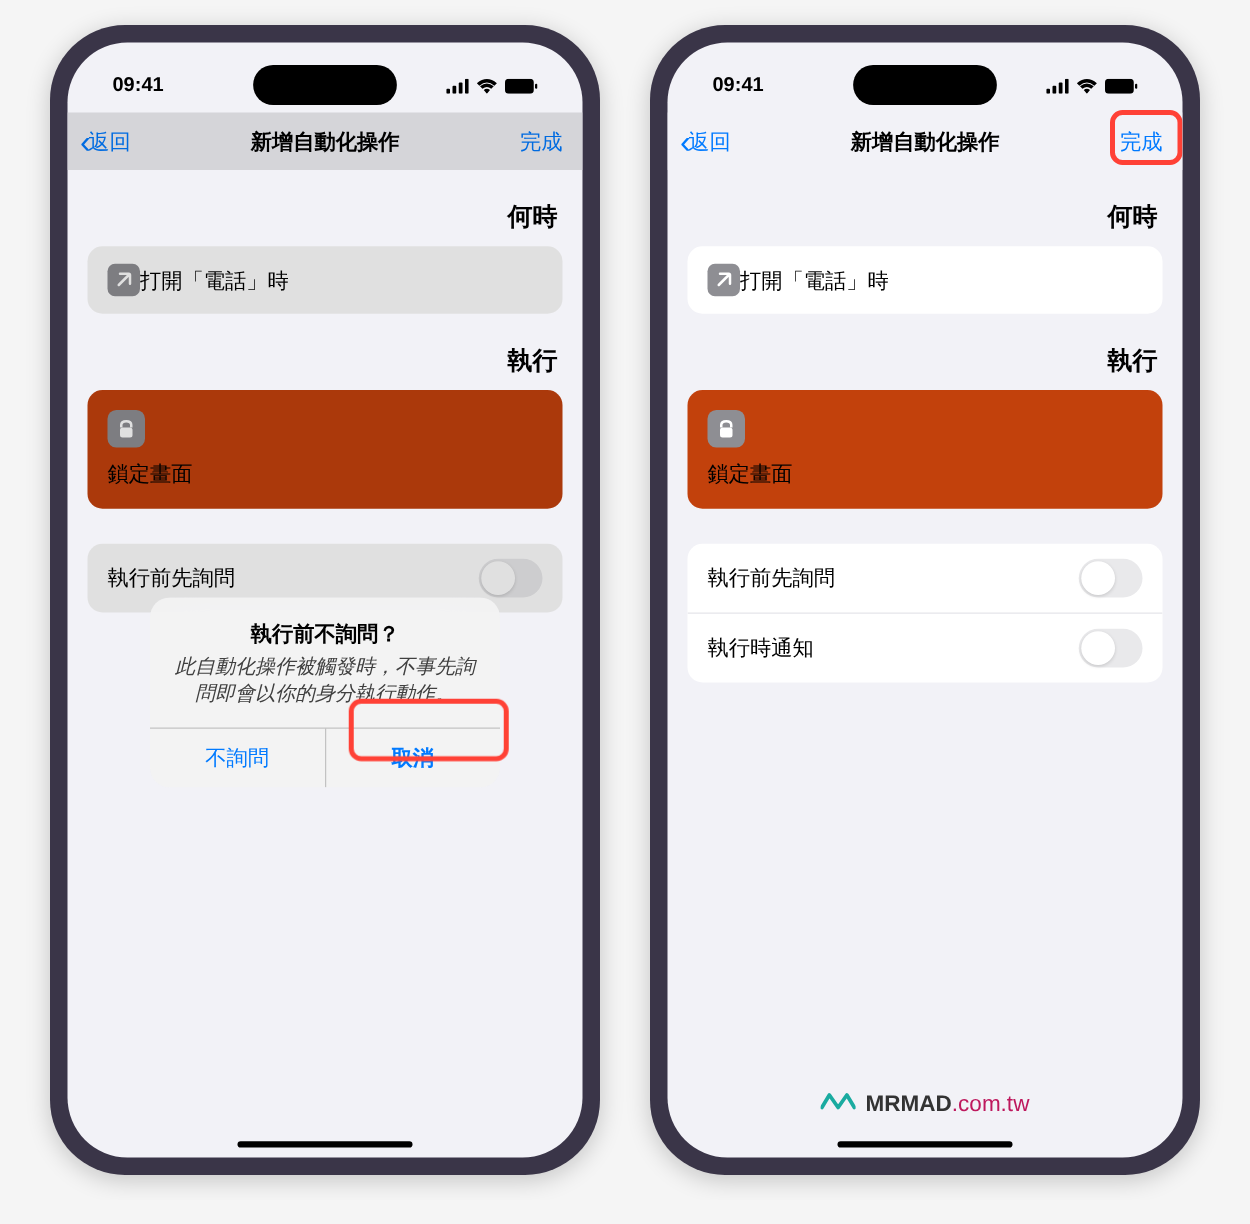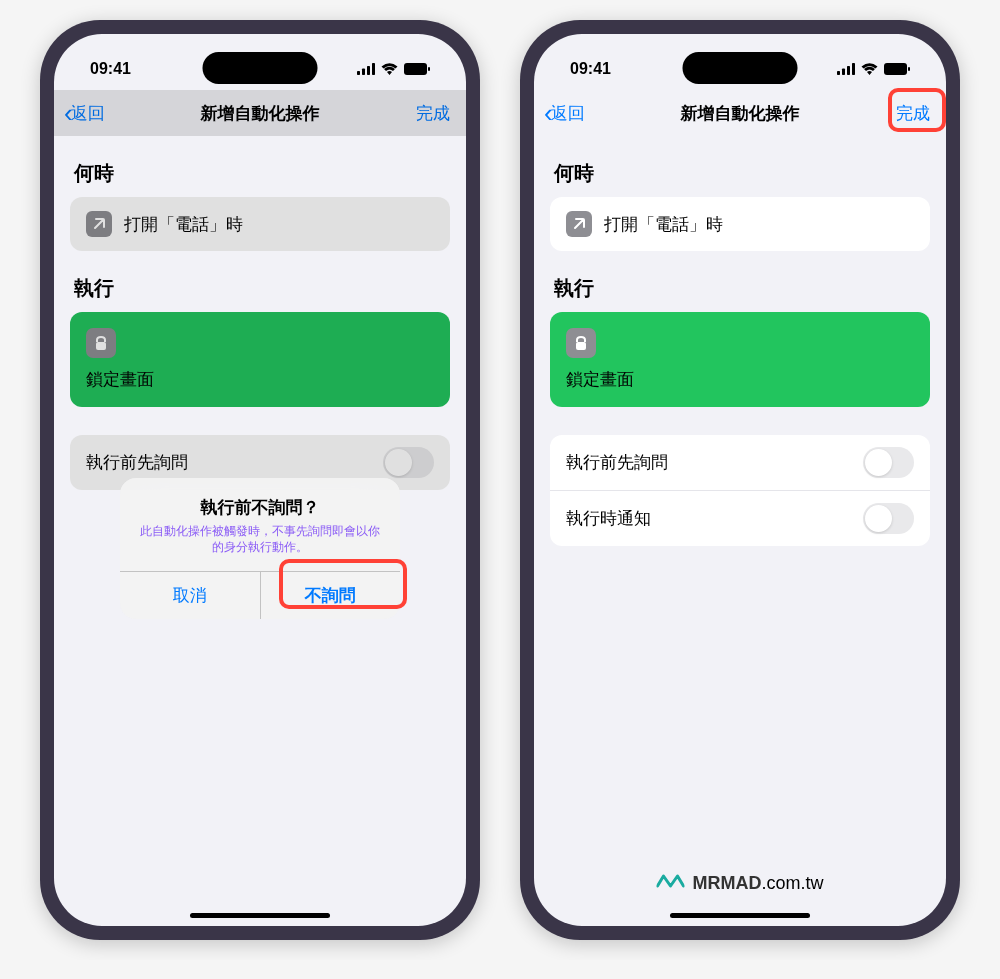--- a/index.html
+++ b/index.html
@@ -60,33 +60,33 @@
     .nav-back { display: flex; align-items: center; color: #007aff; font-size: 17px; cursor: pointer; }
     .nav-title { position: absolute; left: 50%; transform: translateX(-50%); font-size: 17px; font-weight: 600; text-align: right; }
     .nav-done { color: #007aff; font-size: 17px; cursor: pointer; text-align: right; }
     
     .content { padding: 0 16px; }
     
     .section-header {
       font-size: 20px;
       font-weight: 700;
       padding: 24px 4px 10px;
+      text-align: right;
     }
     
     .card {
       background: #fff;
       border-radius: 12px;
       padding: 14px 16px;
       display: flex;
       align-items: center;
-      gap: 12px;
     }
     
     .card-action {
-      background: #22c55e;
+      background: #c2410c;
       border-radius: 12px;
       padding: 16px;
     }
     
     .icon-box {
       width: 30px;
       height: 30px;
       background: #8e8e93;
       border-radius: 7px;
       display: flex;
@@ -150,21 +150,21 @@
       background: rgba(242,242,242,0.96);
       backdrop-filter: blur(20px);
       border-radius: 16px;
       overflow: hidden;
       text-align: center;
       z-index: 50;
     }
     
     .alert-body { padding: 18px 16px 16px; }
     .alert-title { font-size: 17px; font-weight: 600; margin-bottom: 4px; }
-    .alert-message { font-size: 12px; color: #8b5cf6; line-height: 1.35; }
+    .alert-message { font-size: 16px; color: #404040; line-height: 1.35; font-style: italic; }
     
     .alert-buttons { display: flex; border-top: 0.5px solid rgba(0,0,0,0.2); }
     .alert-btn {
       flex: 1;
       padding: 12px;
       color: #007aff;
       font-size: 17px;
       cursor: pointer;
     }
     .alert-btn + .alert-btn { border-left: 0.5px solid rgba(0,0,0,0.2); font-weight: 600; }
@@ -198,21 +198,21 @@
       gap: 8px;
       font-size: 18px;
       font-weight: 700;
       color: #333;
     }
     
     .watermark-logo {
       color: #1aaba0;
       font-size: 22px;
     }
-    .wm-light { font-weight: 400; color: #000000; }
+    .wm-light { font-weight: 400; color: #be185d; }
     
     .chevron { font-size: 26px; line-height: 1; margin-right: -2px; font-weight: 300; }
   </style>
 </head>
 <body>
 
 <div class="phone">
   <div class="screen modal-open">
     <div class="notch"></div>
 
@@ -273,22 +273,22 @@
         </div>
       </div>
     </div>
 
     <div class="alert">
       <div class="alert-body">
         <div class="alert-title">執行前不詢問？</div>
         <div class="alert-message">此自動化操作被觸發時，不事先詢問即會以你的身分執行動作。</div>
       </div>
       <div class="alert-buttons">
+        <div class="alert-btn">不詢問</div>
         <div class="alert-btn">取消</div>
-        <div class="alert-btn">不詢問</div>
       </div>
     </div>
 
     <div class="highlight-red" style="top:525px; left:225px; width:128px; height:50px;"></div>
 
     <div class="home-indicator"></div>
   </div>
 </div>
 
 <div class="phone">

